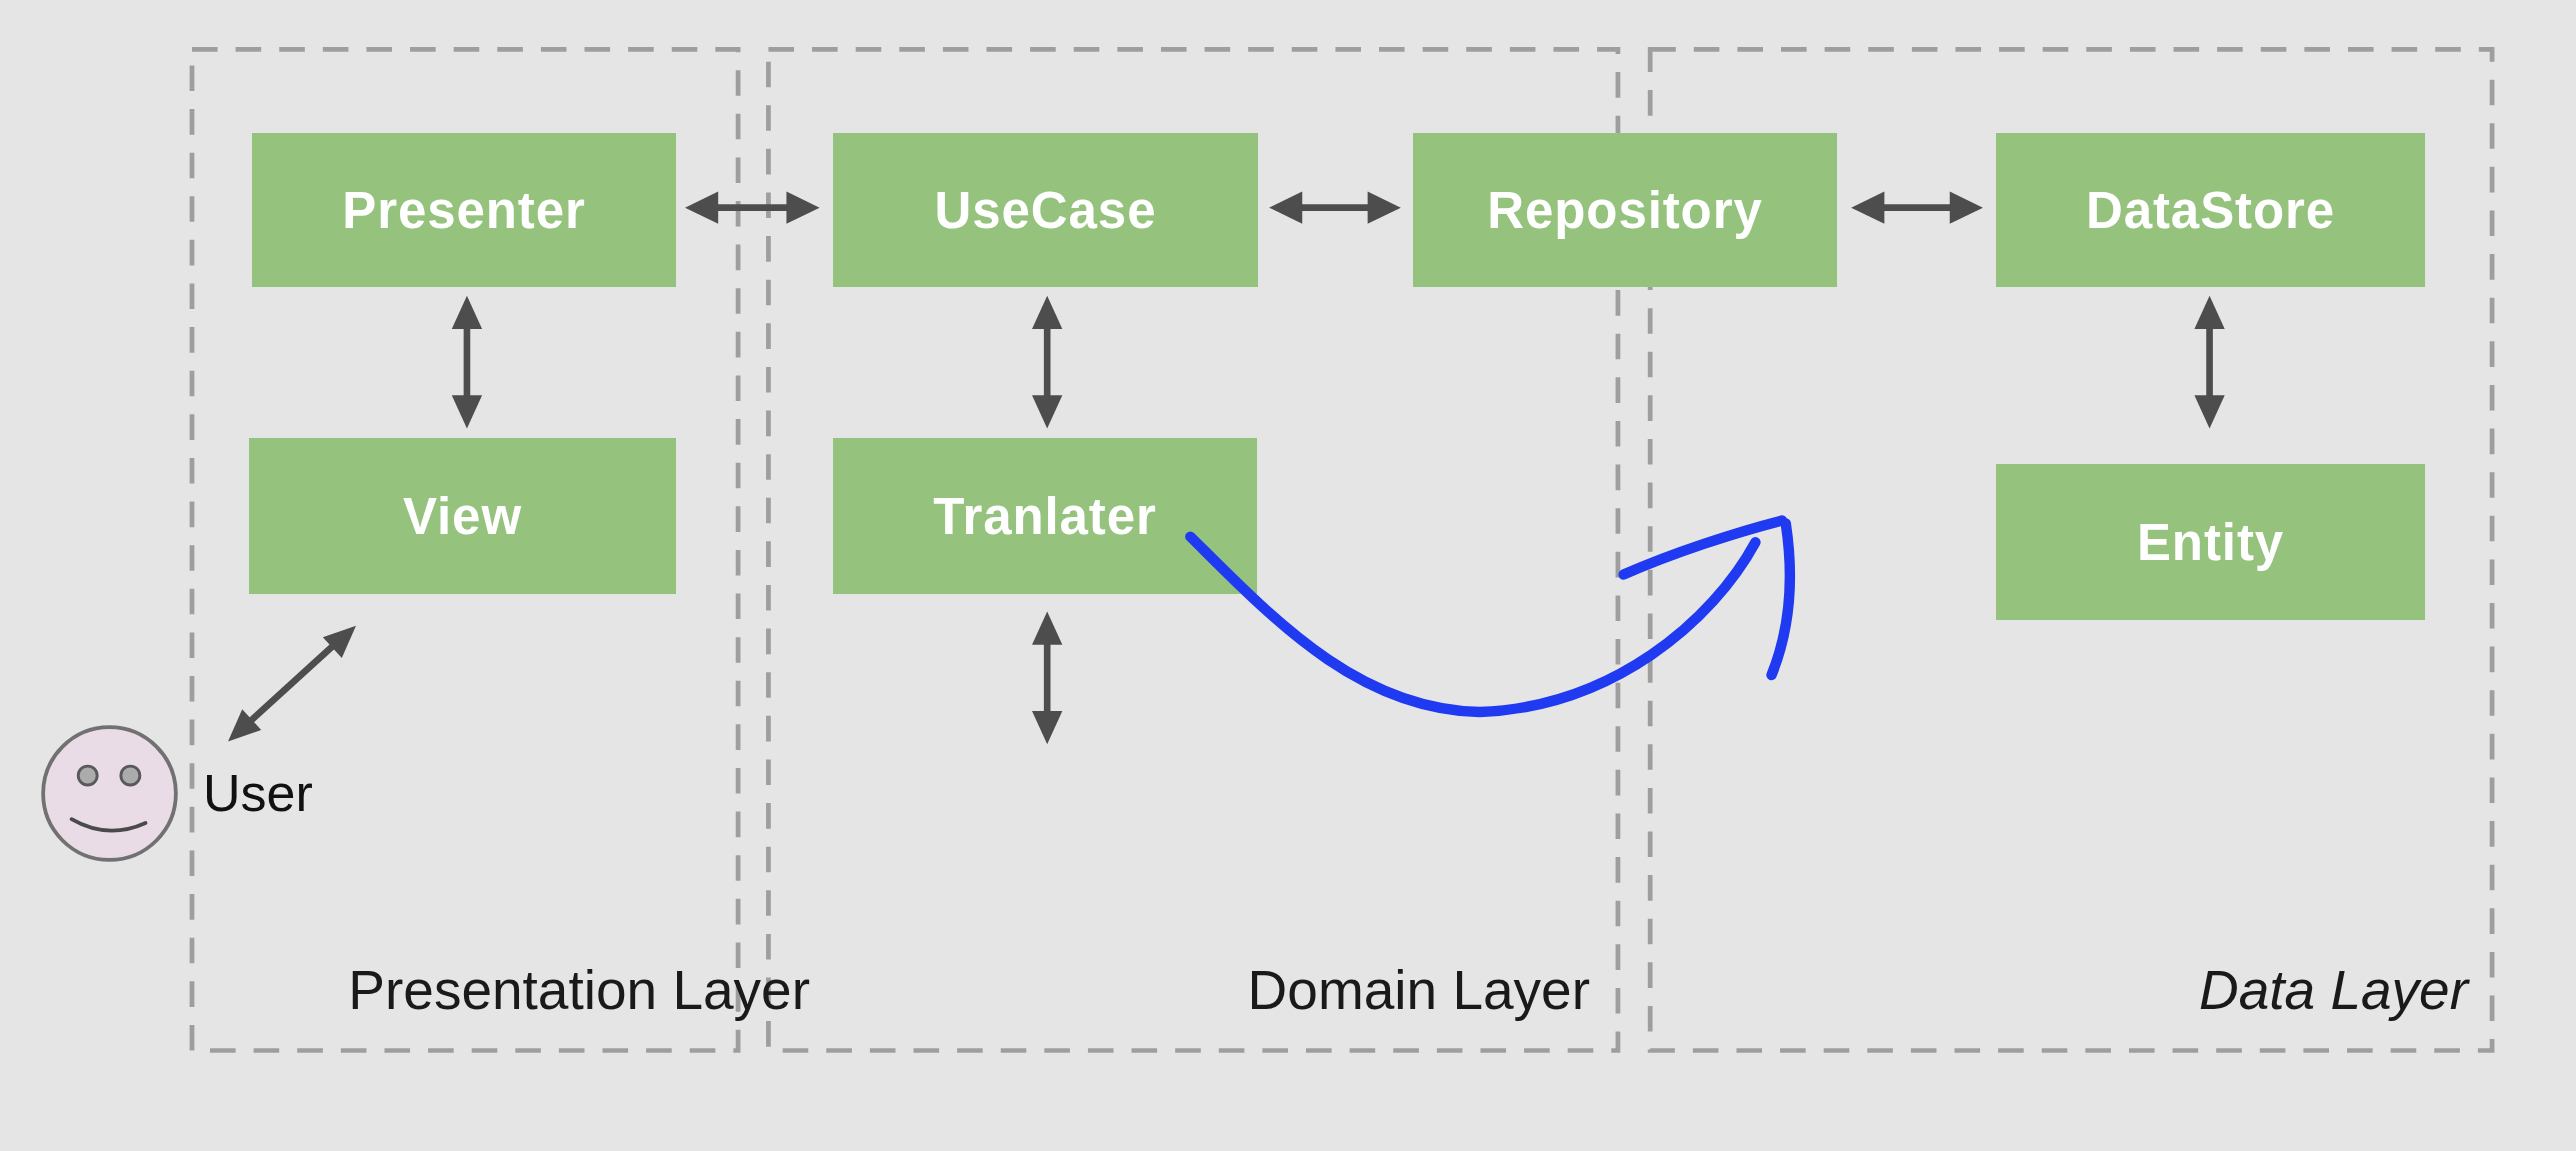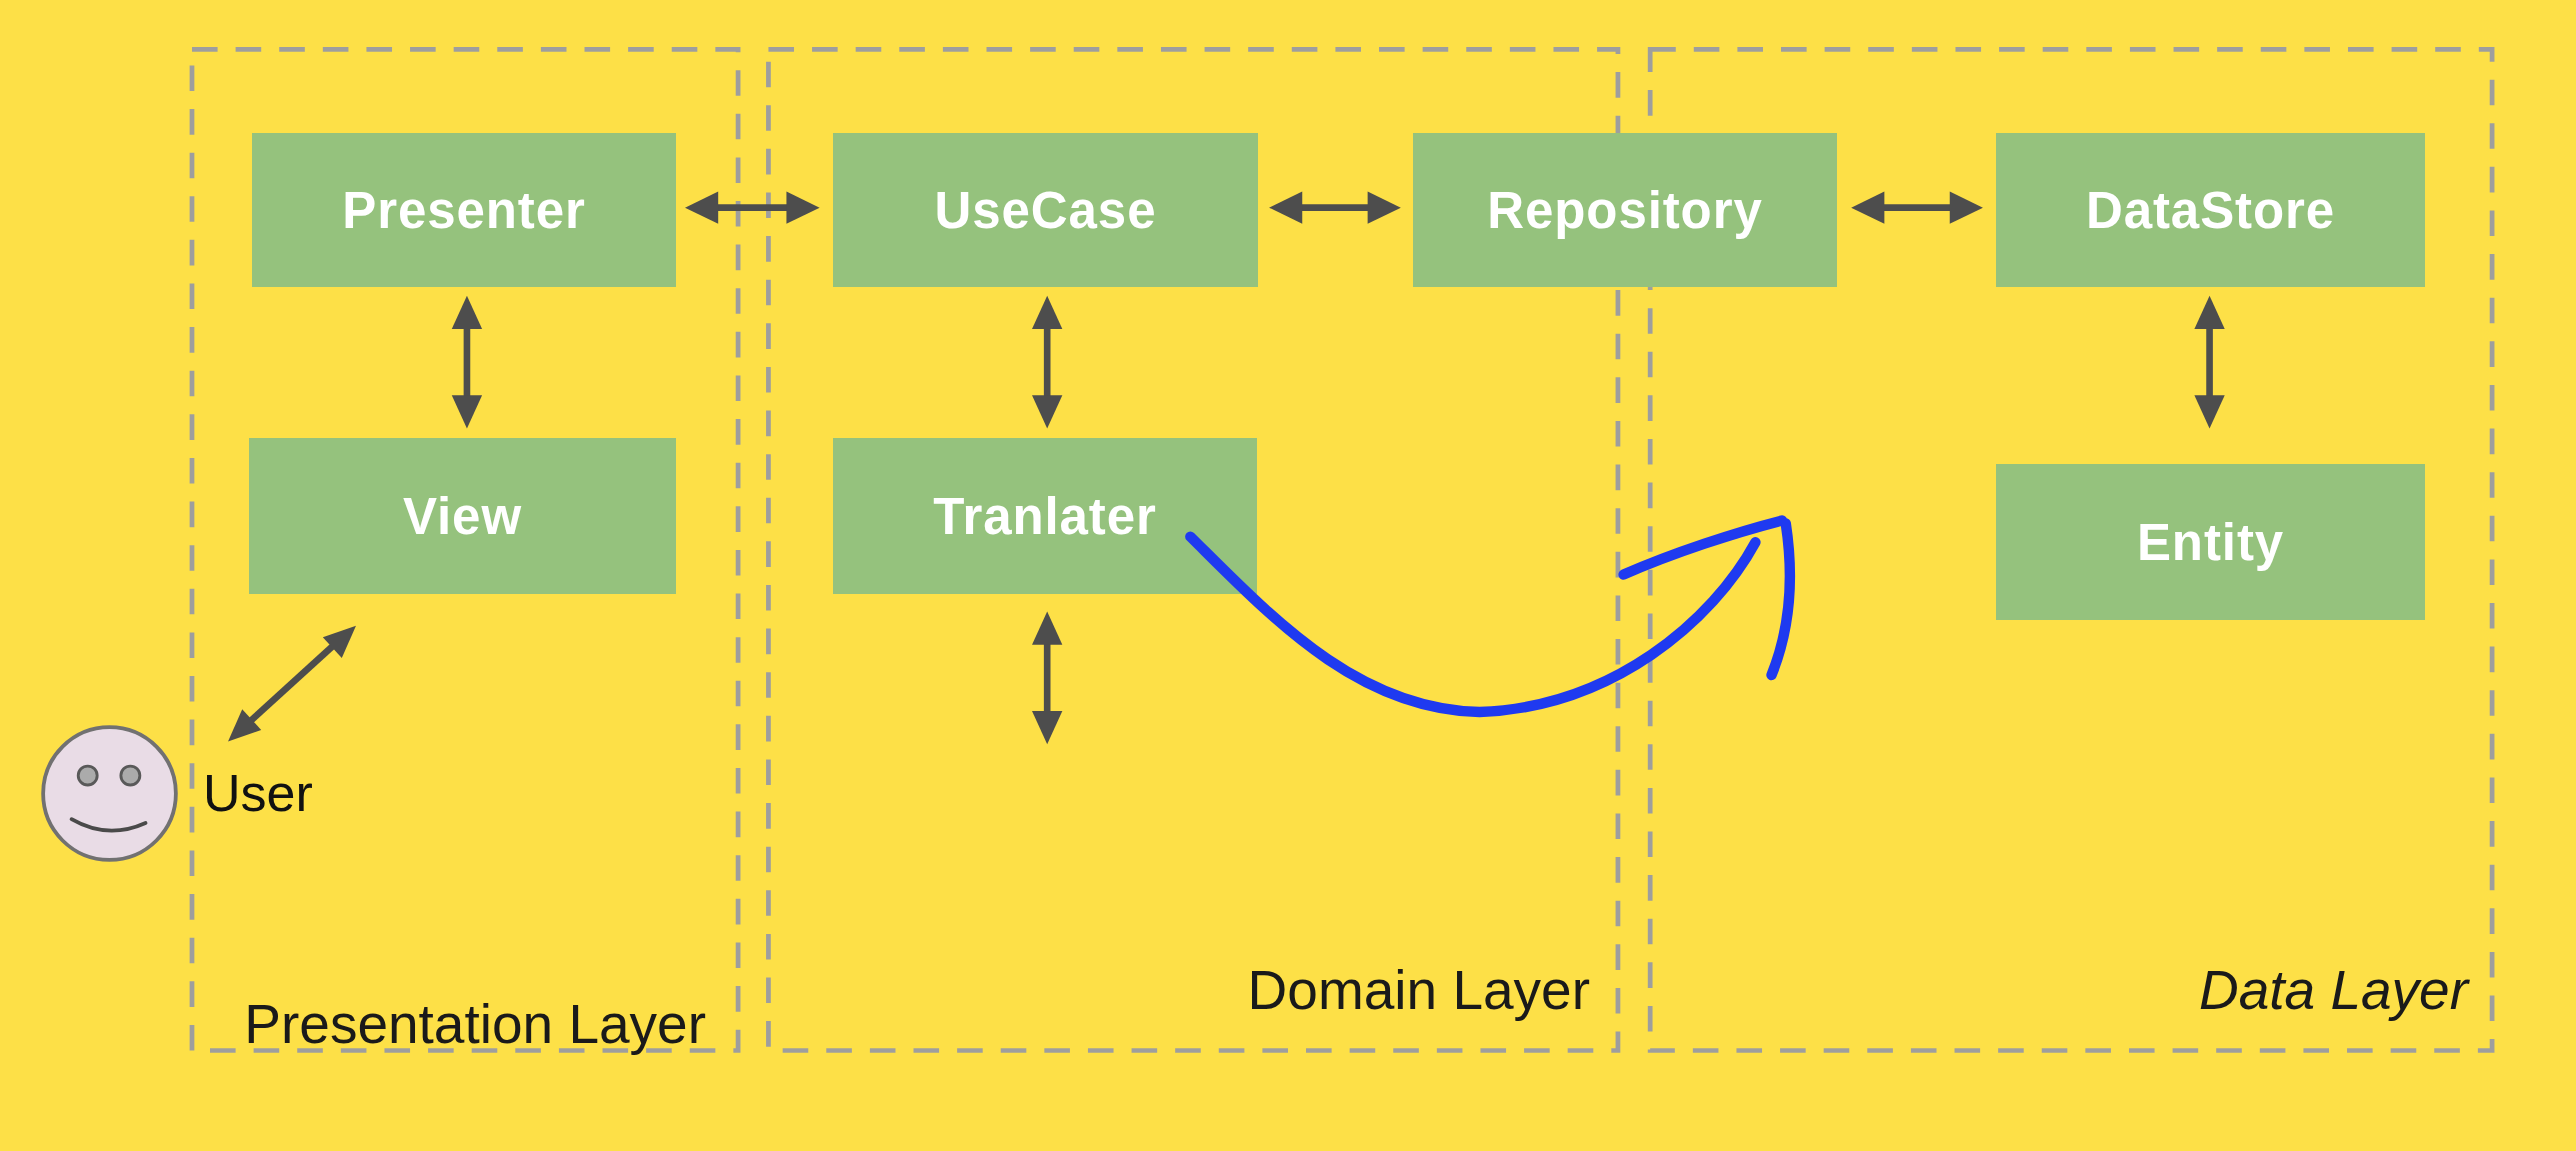--- a/index.html
+++ b/index.html
@@ -1,20 +1,20 @@
 <!DOCTYPE html>
 <html style="font-size:15px"><head>
 <meta charset="utf-8">
 <style>
   html, body { margin: 0; padding: 0; background: #ffffff; }
   #canvas {
     position: relative;
     width: 2576px;
     height: 1151px;
-    background: #fde047;
+    background: #e5e5e5;
     font-family: "Liberation Sans", sans-serif;
     overflow: hidden;
   }
   svg.overlay {
     position: absolute;
     left: 0; top: 0;
     width: 2576px; height: 1151px;
   }
   .svg-bg { z-index: 1; }
   .gbox {
@@ -73,21 +73,21 @@
   <div class="gbox" style="left:1413px; top:133px; width:424px; height:154px;">
     <span>Repository</span>
   </div>
   <div class="gbox" style="left:1996px; top:133px; width:429px; height:154px;">
     <span>DataStore</span>
   </div>
   <div class="gbox" style="left:1996px; top:438px; width:429px; height:156px;margin-top:26px;">
     <span>Entity</span>
   </div>
 
-  <div class="layer-label" style="right:1870px; top:960px;margin-top:34px;">Presentation Layer</div>
+  <div class="layer-label" style="right:1766px; top:960px;">Presentation Layer</div>
   <div class="layer-label" style="right:986px; top:960px;">Domain Layer</div>
   <div class="layer-label" style="right:108px; top:960px;font-style:italic;">Data Layer</div>
 
   <div class="actor-label" style="left:203px; top:764px;">User</div>
 
   <svg class="overlay svg-fg" viewBox="0 0 2716 1214">
 
     <g fill="#4d4d4d" stroke="none">
       <line x1="750" y1="219" x2="836" y2="219" stroke="#4d4d4d" stroke-width="7"></line>
       <polygon points="722,219 757,202 757,236"></polygon>

